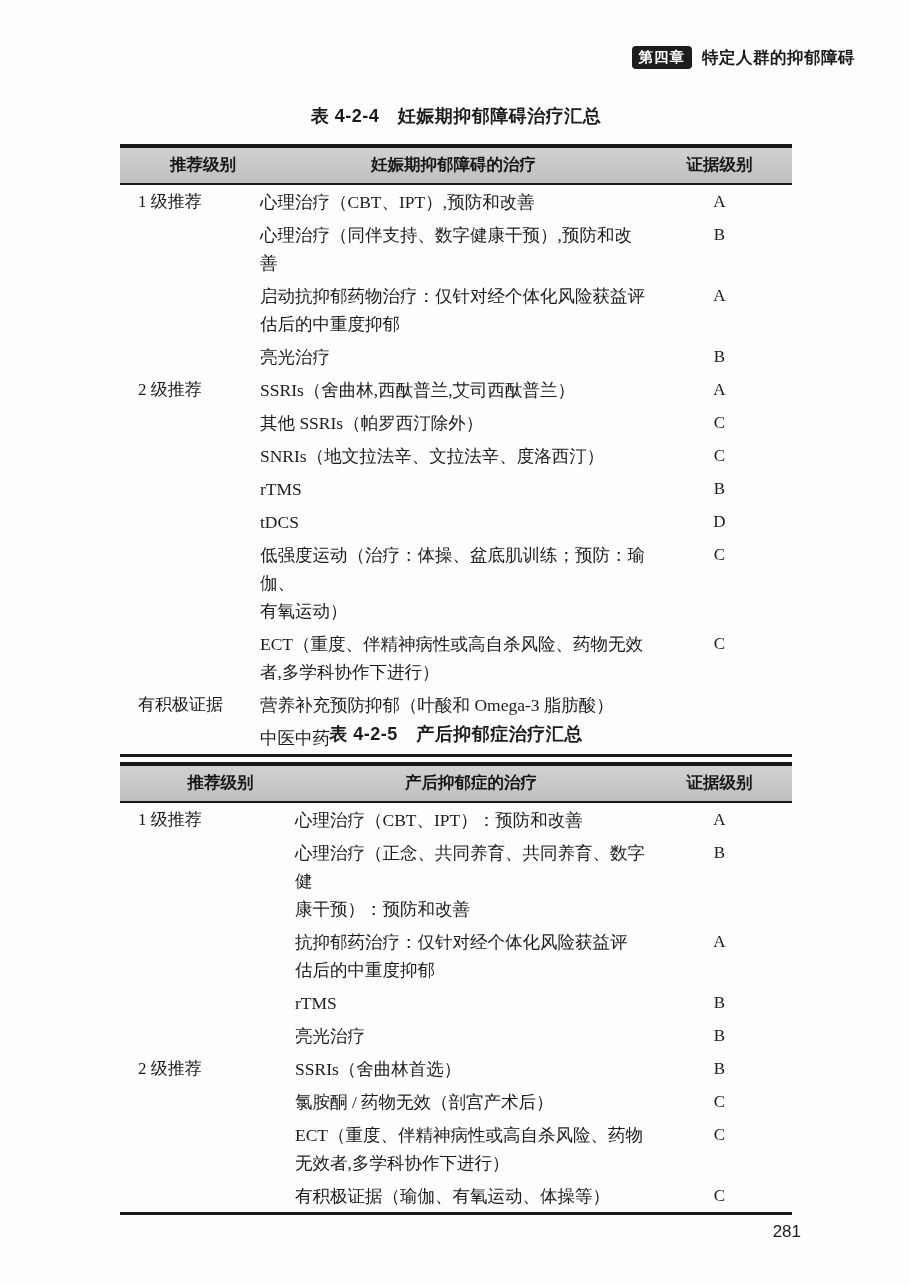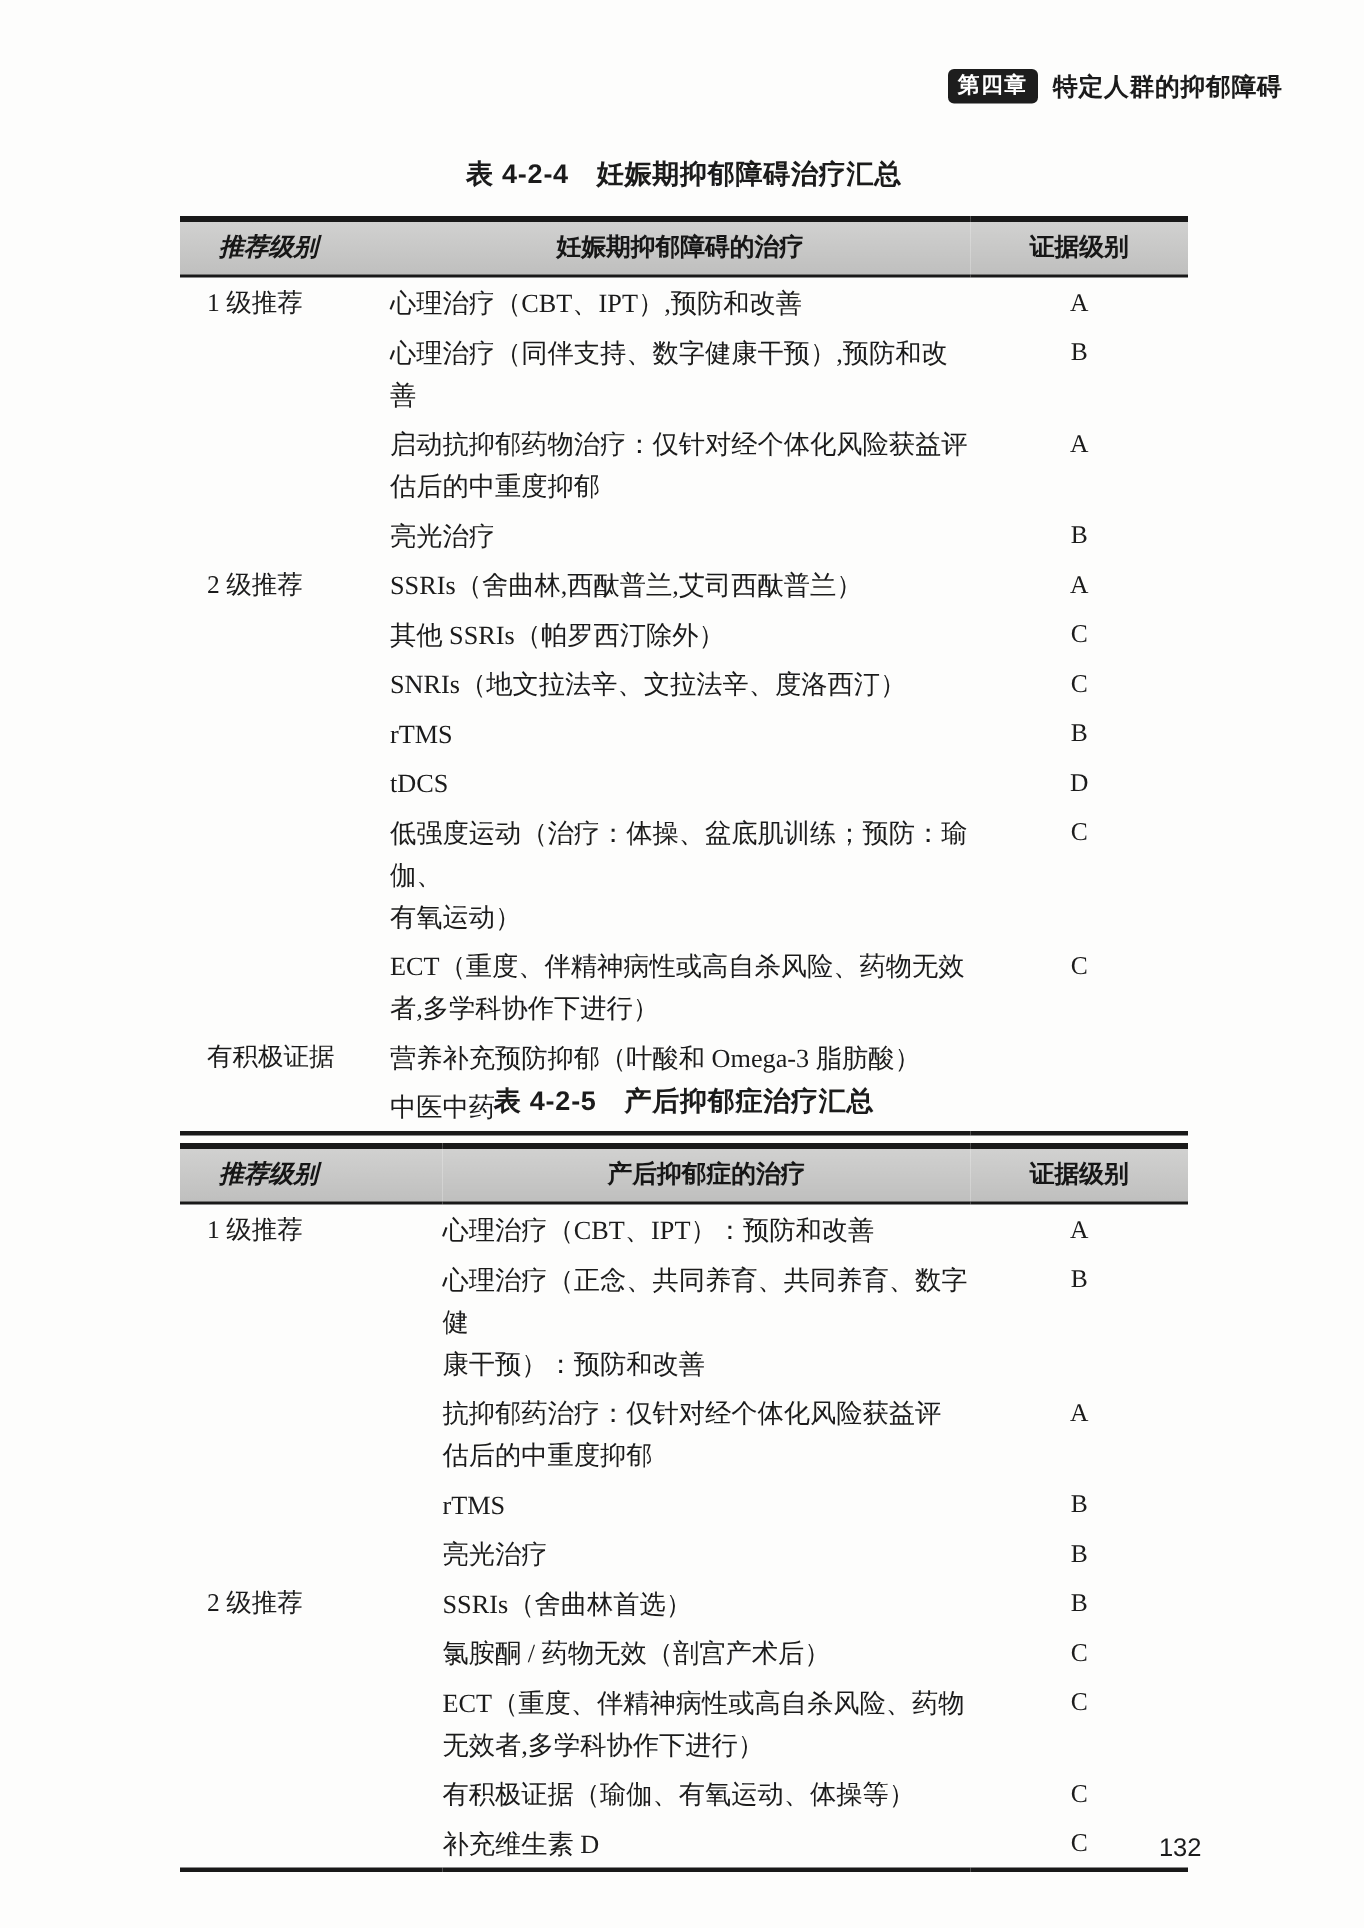--- a/index.html
+++ b/index.html
@@ -37,21 +37,21 @@
   #t1 col.w-level { width:140px; }
   #t2 col.w-level { width:175px; }
 
   thead th {
     background:linear-gradient(180deg,#d1d1d0 0%,#bfbfbe 100%);
     border-top:4px solid #191919; border-bottom:2px solid #191919;
     font-family:"Liberation Sans","DejaVu Sans",sans-serif;
     font-weight:700; font-size:16.5px; color:#161616;
     padding:6px 0 7px 0;
   }
-  thead th.col-level { text-align:left; padding-left:26px;font-style:italic; }
+  thead th.col-level { text-align:center; padding-left:26px; }
   thead th.col-treatment { text-align:center; }
   thead th.col-evidence { text-align:center; }
 
   tbody td {
     vertical-align:top; font-size:17.5px; line-height:28px;
     padding:2.5px 0; color:#1b1b1b;
   }
   tbody td.col-level { padding-left:18px; font-size:17px; }
   tbody td.col-treatment { white-space:pre-line; }
   tbody td.col-evidence { text-align:center; font-size:17px; }
@@ -218,24 +218,19 @@
             <td class="col-level"></td>
             <td class="col-treatment">ECT（重度、伴精神病性或高自杀风险、药物
 无效者,多学科协作下进行）</td>
             <td class="col-evidence">C</td>
           </tr>
           <tr>
             <td class="col-level"></td>
             <td class="col-treatment">有积极证据（瑜伽、有氧运动、体操等）</td>
             <td class="col-evidence">C</td>
           </tr>
-          <tr>
-            <td class="col-level"></td>
-            <td class="col-treatment">补充维生素 D</td>
-            <td class="col-evidence">C</td>
-          </tr>
         </tbody>
     </table>
   </div>
 
-  <div class="page-number">132</div>
+  <div class="page-number">281</div>
 
 </div>
 
 </body></html>

